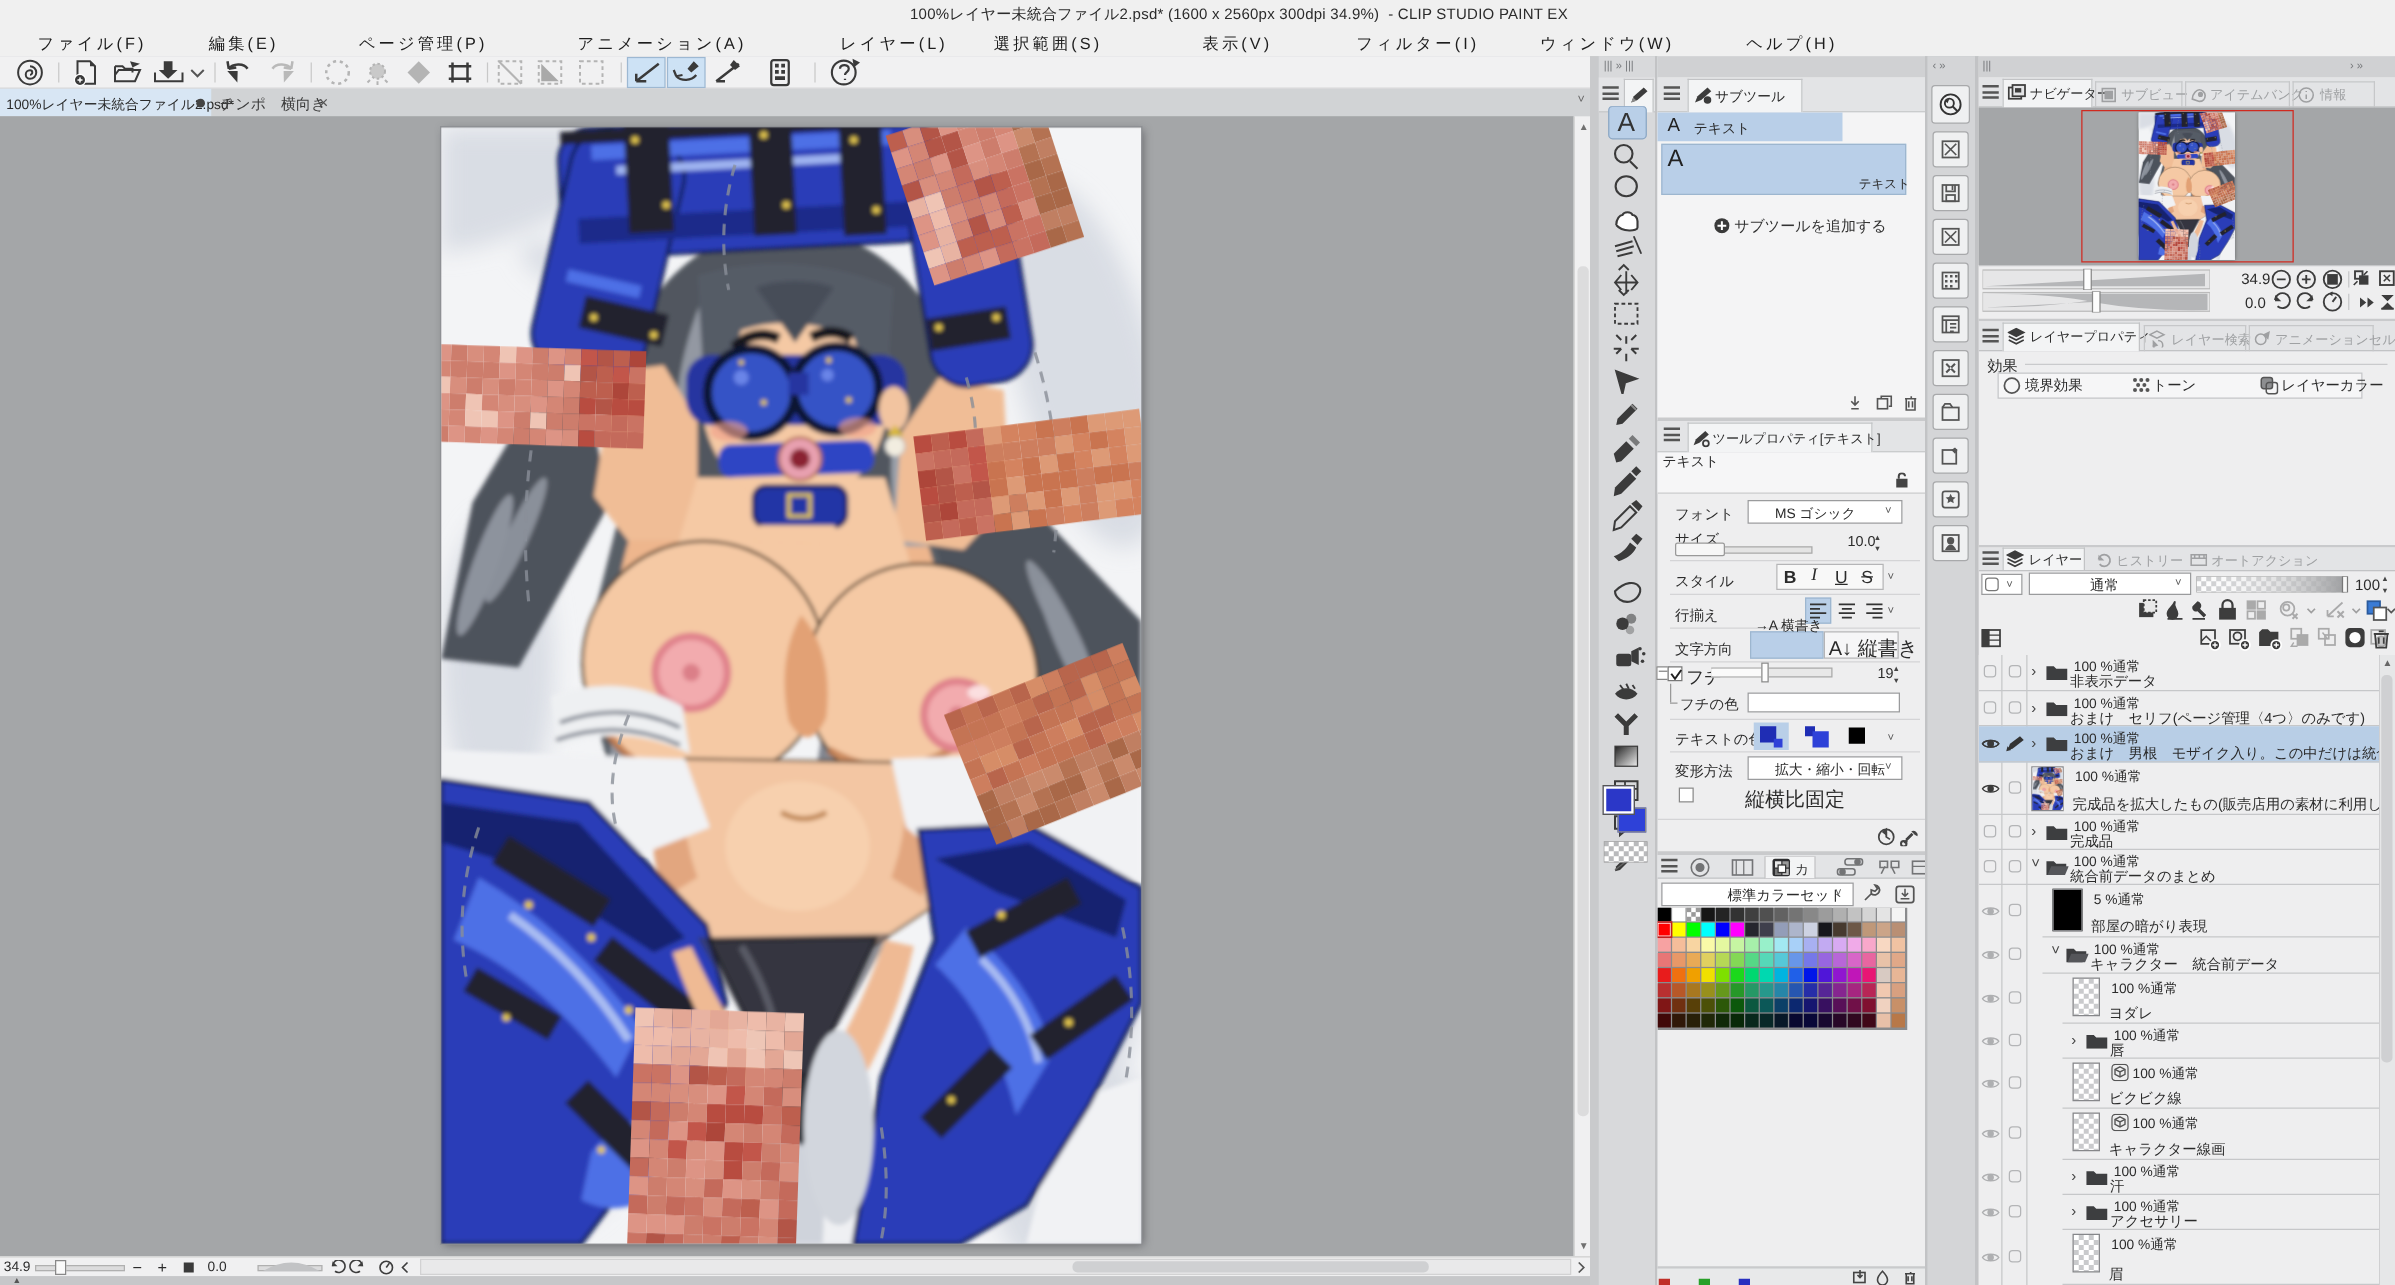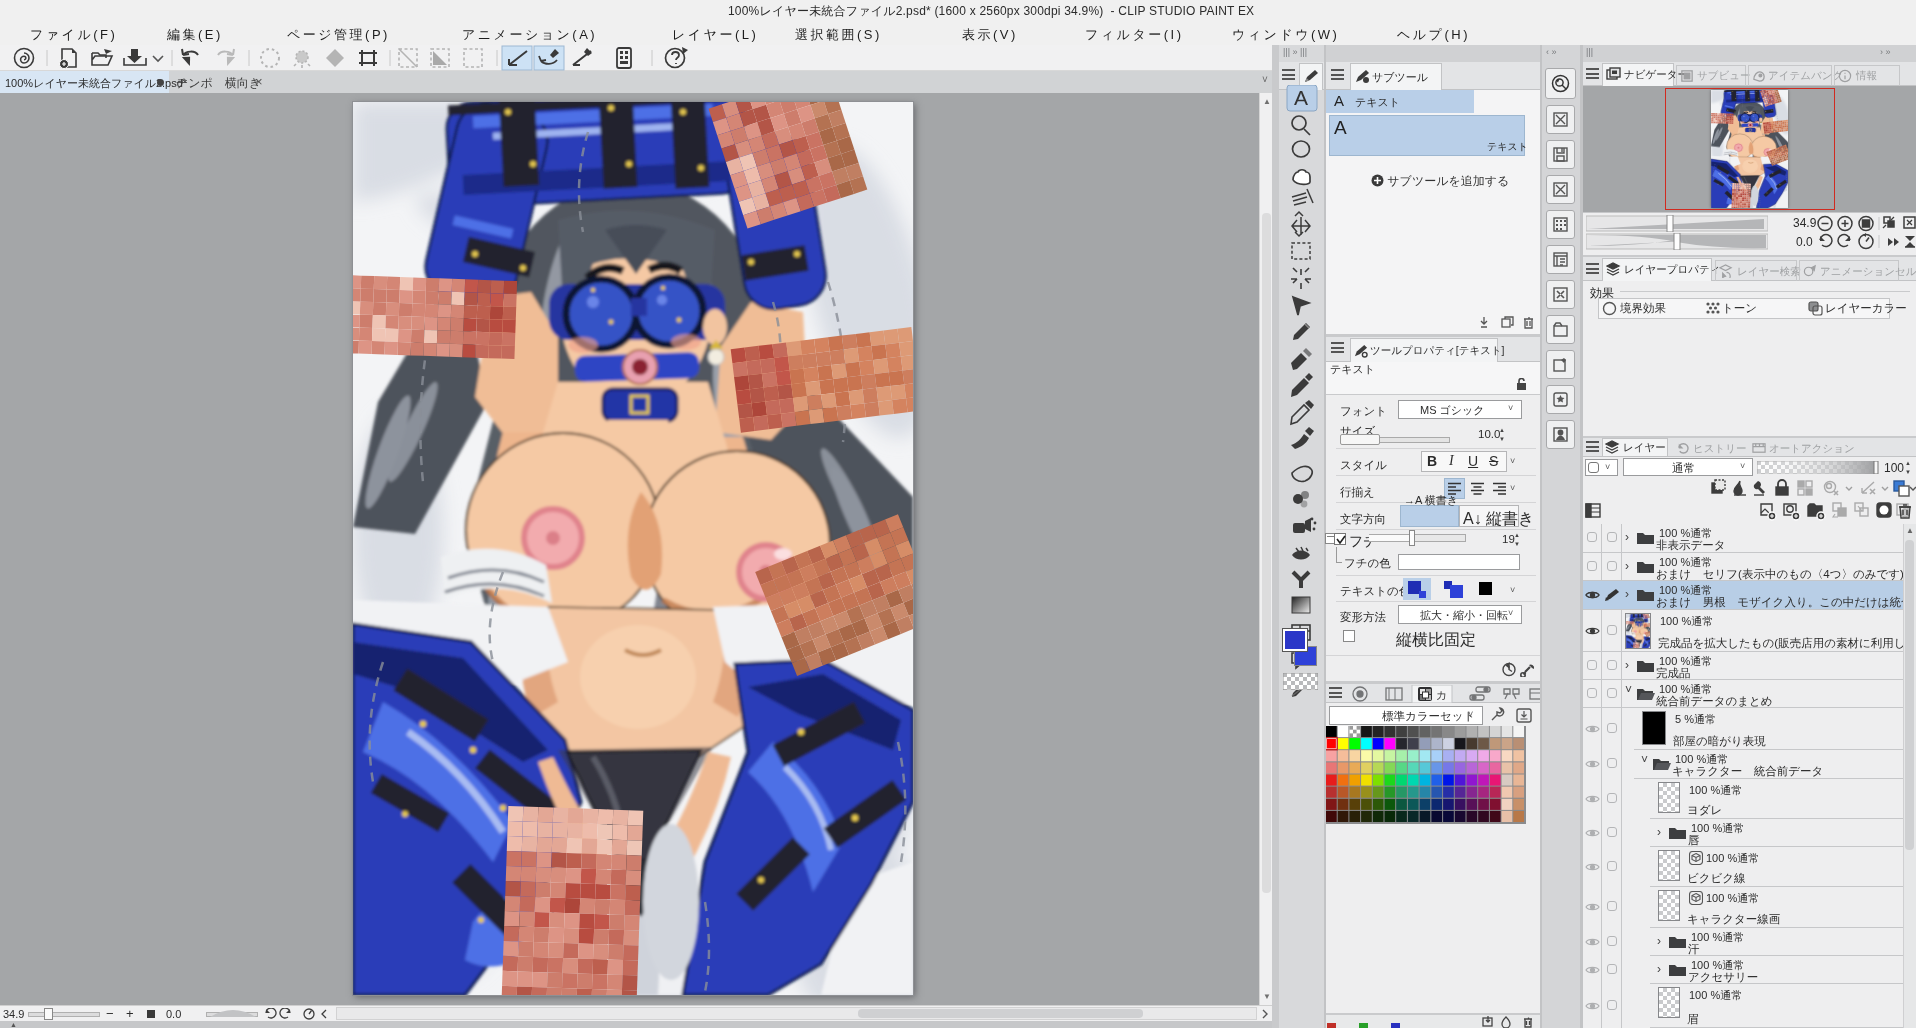--- a/index.html
+++ b/index.html
@@ -1490,21 +1490,21 @@
     <div class="tx" style="left:76px;top:2px;font-size:11px">100 %通常</div>
     <div class="tx" style="left:73px;top:14px;font-size:11.5px">非表示データ</div>
     <div class="abs" style="left:0px;top:56px;width:333px;height:1px;background:#c6c7c9"></div>
     <div class="abs" style="left:24px;top:37px;width:10px;height:10px;border:1.5px solid #b4b5b7;border-radius:3px"></div>
     <div class="abs" style="left:4px;top:37px;width:10px;height:10px;border:1.5px solid #b4b5b7;border-radius:3px;"></div>
     <div class="tx" style="left:42px;top:35px;font-size:12px;color:#444">›</div>
     <svg class="abs" style="left:54px;top:36px" width="17" height="13" viewBox="0 0 17 13">
       <path d="M0 2h6l2 2h9v9H0z" fill="#3d3e40"></path>
     </svg>
     <div class="tx" style="left:76px;top:31px;font-size:11px">100 %通常</div>
-    <div class="tx" style="left:73px;top:43px;font-size:11.5px">おまけ　セリフ(表示中のもの〈4つ〉のみです)</div>
+    <div class="tx" style="left:73px;top:43px;font-size:11.5px">おまけ　セリフ(ページ管理〈4つ〉のみです)</div>
     <div class="abs" style="left:0;top:57px;width:333px;height:29px;background:#b8cee6"></div>
     <div class="abs" style="left:0px;top:85px;width:333px;height:1px;background:#c6c7c9"></div>
     <svg class="abs" style="left:2px;top:65px" width="15" height="12" viewBox="0 0 15 12">
       <path d="M1 6C3 2.5 12 2.5 14 6C12 9.5 3 9.5 1 6z" fill="none" stroke="#3a3a3a" stroke-width="1.2"></path>
       <circle cx="7.5" cy="6" r="2.6" fill="#3a3a3a"></circle>
     </svg>
     <svg class="abs" style="left:2px;top:65px" width="15" height="12" viewBox="0 0 15 12">
       <path d="M1 6C3 2.5 12 2.5 14 6C12 9.5 3 9.5 1 6z" fill="none" stroke="#3a3a3a" stroke-width="1.2"></path>
       <circle cx="7.5" cy="6" r="2.6" fill="#3a3a3a"></circle>
     </svg>

